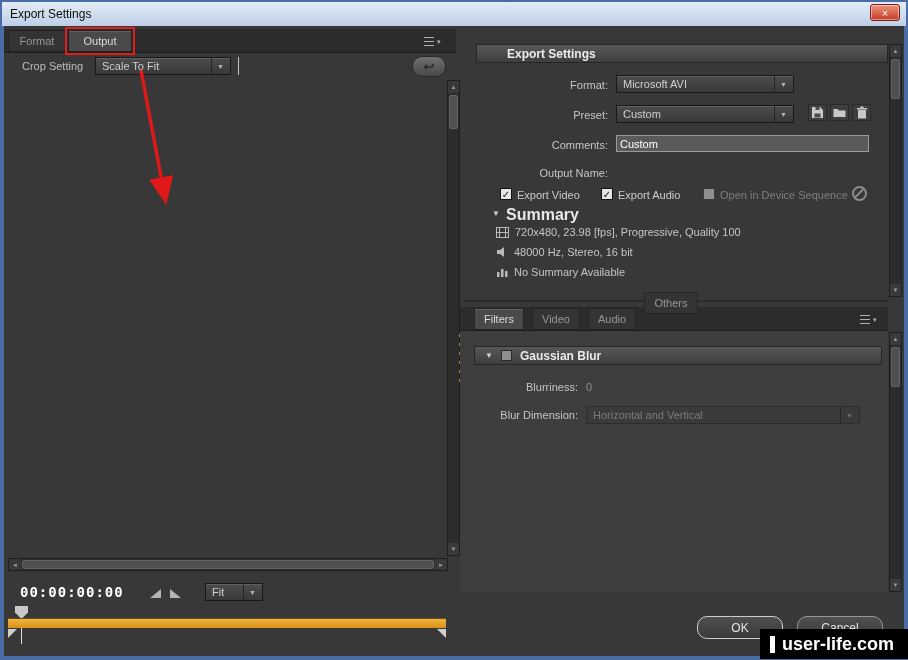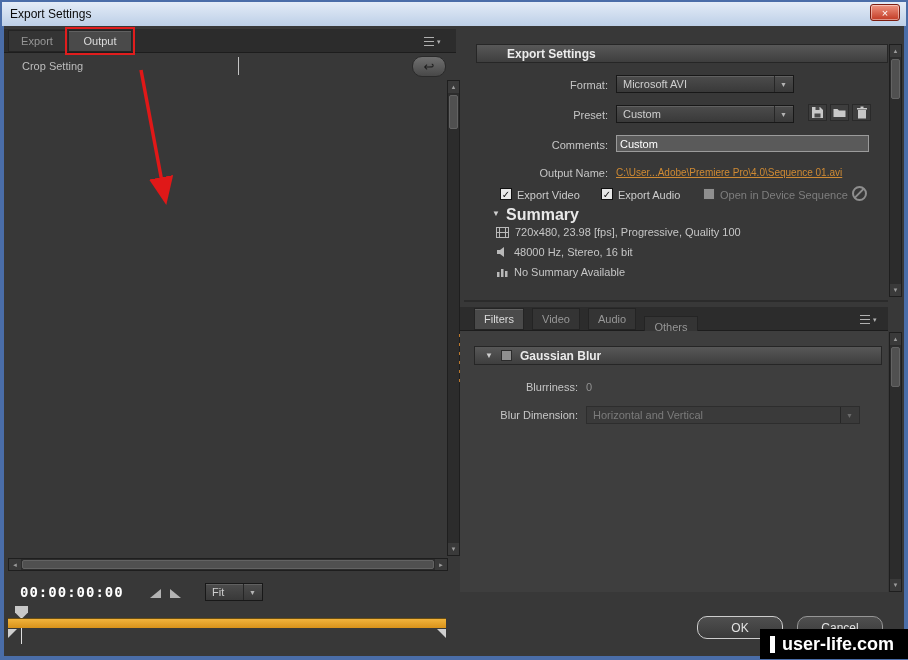--- a/index.html
+++ b/index.html
@@ -134,21 +134,21 @@
   .sum-tri { position:absolute; left:492px; top:209px; font-size:8px; color:#cfcfcf; }
   .sum-label { position:absolute; left:506px; top:206px; font-weight:bold; font-size:16px; color:#e8e8e8; }
   .sum-row { position:absolute; display:flex; align-items:center; gap:6px; font-size:11px; color:#c6c6c6; }
   .sum1 { left:496px; top:226px; } .sum2 { left:496px; top:246px; } .sum3 { left:496px; top:266px; }
   .sep { left:464px; top:300px; width:424px; height:2px; background:#2b2b2b; }
 
   .tabbar-right { left:460px; top:307px; width:428px; }
   .tab-filters { left:474px; top:308px; width:50px; }
   .tab-video   { left:532px; top:308px; width:48px; }
   .tab-audio   { left:588px; top:308px; width:48px; }
-  .tab-others  { left:644px; top:316px; width:54px;text-align:center; }
+  .tab-others  { left:644px; top:292px; width:54px;text-align:center; }
   .pmenu-right { left:860px; top:313px; }
   .filters-body { left:460px; top:331px; width:428px; height:261px; background:#3e3e3e; }
   .gb-header { left:474px; top:346px; width:408px; gap:8px; padding-left:10px; }
   .gb-tri { font-size:8px; color:#cfcfcf; }
   .gb-cb { width:11px; height:11px; background:#8f8f8f; border:1px solid #2b2b2b; }
   .gb-title { font-weight:bold; font-size:12px; color:#eaeaea; }
   .lbl-blurriness { left:460px; top:381px; width:118px; }
   .val-blurriness { position:absolute; left:586px; top:381px; font-size:11px; color:#919191; }
   .lbl-blurdim { left:460px; top:409px; width:118px; }
   .dd-blurdim { left:586px; top:406px; width:274px; }
@@ -172,32 +172,36 @@
   <div class="titlebar">
     <span class="title">Export Settings</span>
   </div>
   <div class="close-btn">
     <span>×</span>
   </div>
   <div class="content"></div>
 
   <div class="tabbar tabbar-left"></div>
   <div class="tab inactive tab-source">
-    <span>Export</span>
+    <span>Format</span>
   </div>
   <div class="tab active tab-output">
     <span>Output</span>
   </div>
   <div class="pmenu pmenu-left">
     <span class="lines"></span>
     <span class="tri">▾</span>
   </div>
   <div class="redbox"></div>
 
   <span class="abs crop-label">Crop Setting</span>
+  <div class="dd dd-crop">
+    <span>Scale To Fit</span>
+    <span class="arrow-sec">▼</span>
+  </div>
   <div class="abs cursor-bar"></div>
   <div class="abs reset-btn">
     <span>↩</span>
   </div>
 
 
   <div class="vscroll vs-left">
     <span class="sb-btn sb-up">▲</span>
     <span class="sb-thumb"></span>
     <span class="sb-btn sb-down">▼</span>
@@ -255,21 +259,20 @@
       <rect x="2" y="4" width="8" height="8.5" fill="#c9c9c9"></rect>
       <rect x="1" y="2" width="10" height="1.5" fill="#c9c9c9"></rect>
       <rect x="4.5" y="0.5" width="3" height="1.5" fill="#c9c9c9"></rect>
     </svg>
   </div>
 
   <span class="row-label lbl-comments">Comments:</span>
   <input class="input-comments" value="Custom" style="">
 
   <span class="row-label lbl-output">Output Name:</span>
-  <span class="link-output">C:\User...Adobe\Premiere Pro\4.0\Sequence 01.avi</span>
 
   <span class="cb cb-video">
     <span>✓</span>
   </span>
   <span class="cb-label lbl-exp-video">Export Video</span>
   <span class="cb cb-audio">
     <span>✓</span>
   </span>
   <span class="cb-label lbl-exp-audio">Export Audio</span>
   <span class="cb empty cb-device"></span>

